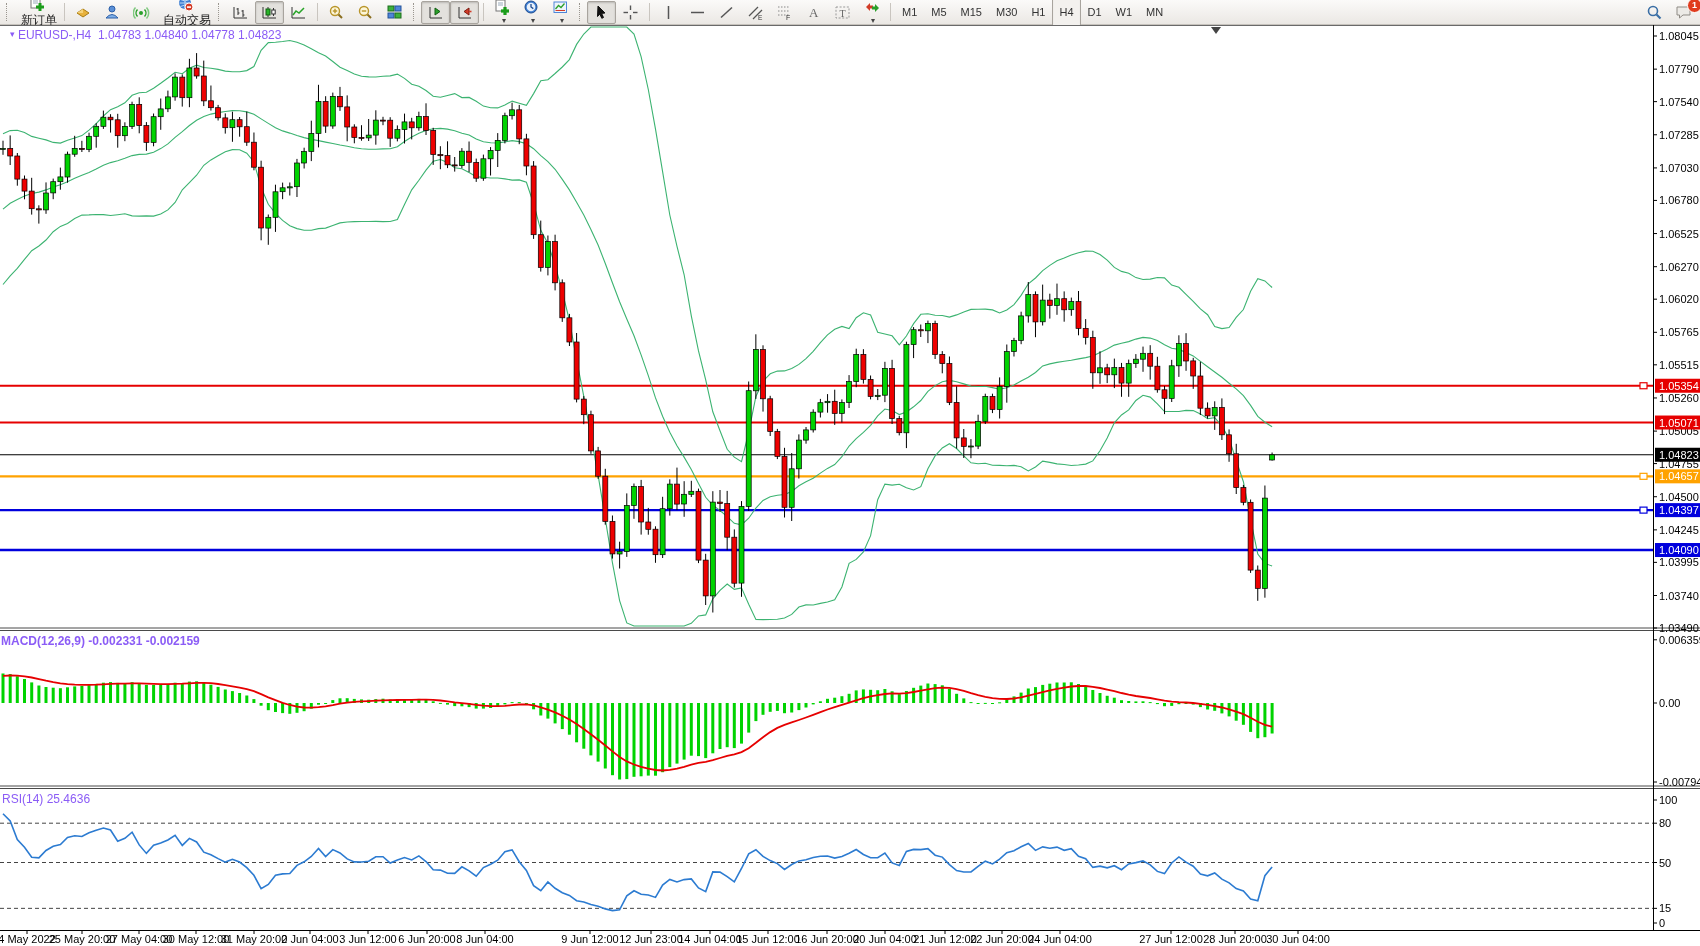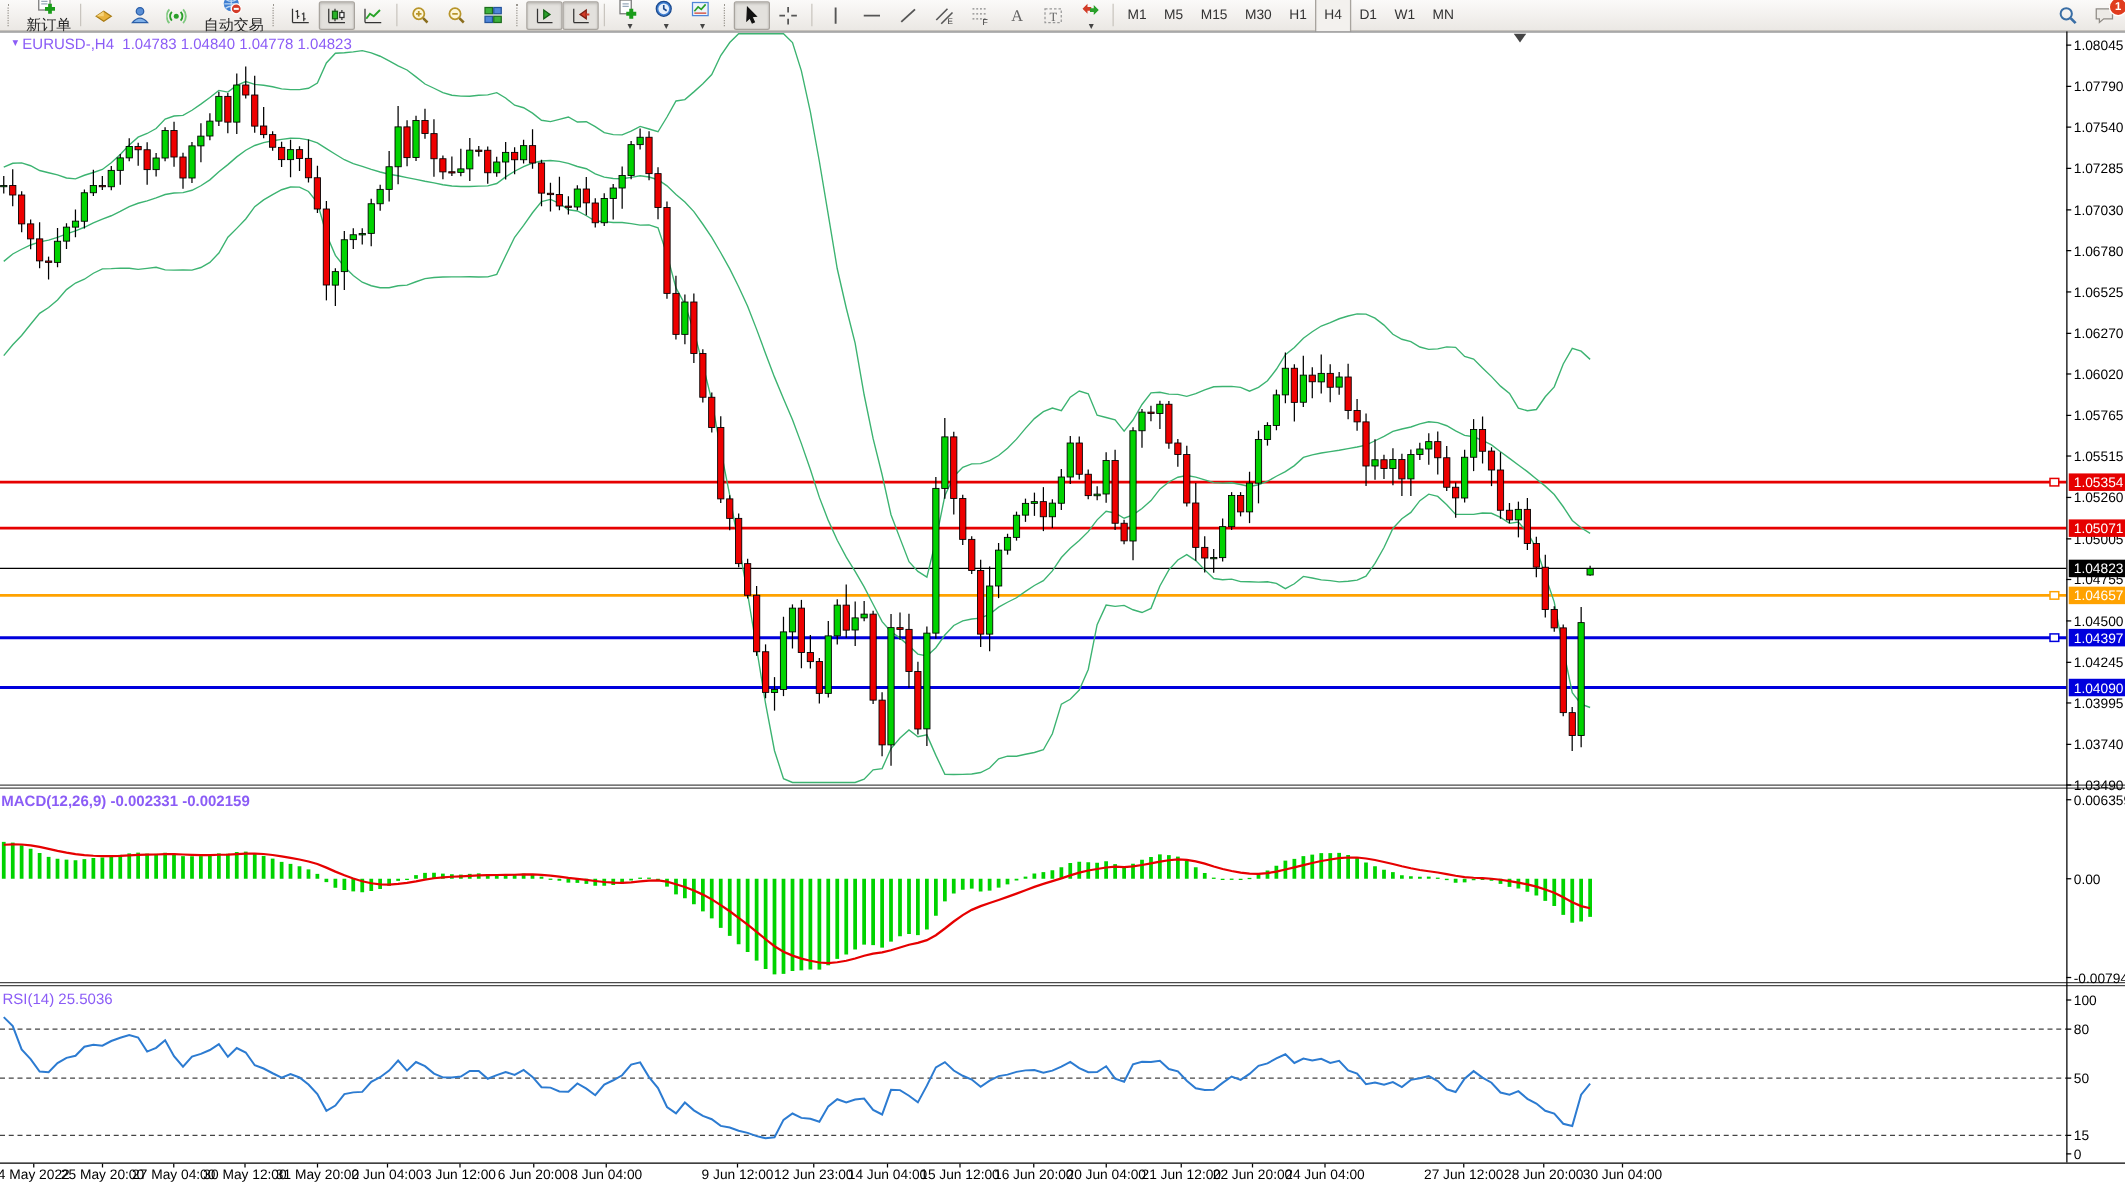--- a/index.html
+++ b/index.html
@@ -997,15 +997,15 @@
         <text x="1171" y="943" font-size="11" fill="#000" font-family="&quot;Liberation Sans&quot;,sans-serif" text-anchor="middle">27 Jun 12:00</text>
         <text x="1235" y="943" font-size="11" fill="#000" font-family="&quot;Liberation Sans&quot;,sans-serif" text-anchor="middle">28 Jun 20:00</text>
         <text x="1298" y="943" font-size="11" fill="#000" font-family="&quot;Liberation Sans&quot;,sans-serif" text-anchor="middle">30 Jun 04:00</text>
       </svg>
     <div class="ovl" style="left:10px;top:3px;">
       <span style="font-size:9px;vertical-align:2px;">▾</span>
       <span>EURUSD-,H4</span>&nbsp;
       <span>1.04783 1.04840 1.04778 1.04823</span>
     </div>
     <div class="ovl" style="left:1px;top:609px;font-weight:bold;">MACD(12,26,9) -0.002331 -0.002159</div>
-    <div class="ovl" style="left:2px;top:767px;">RSI(14) 25.5036</div>
+    <div class="ovl" style="left:2px;top:767px;">RSI(14) 25.4636</div>
   </div>
 </div>
 
 </body></html>

